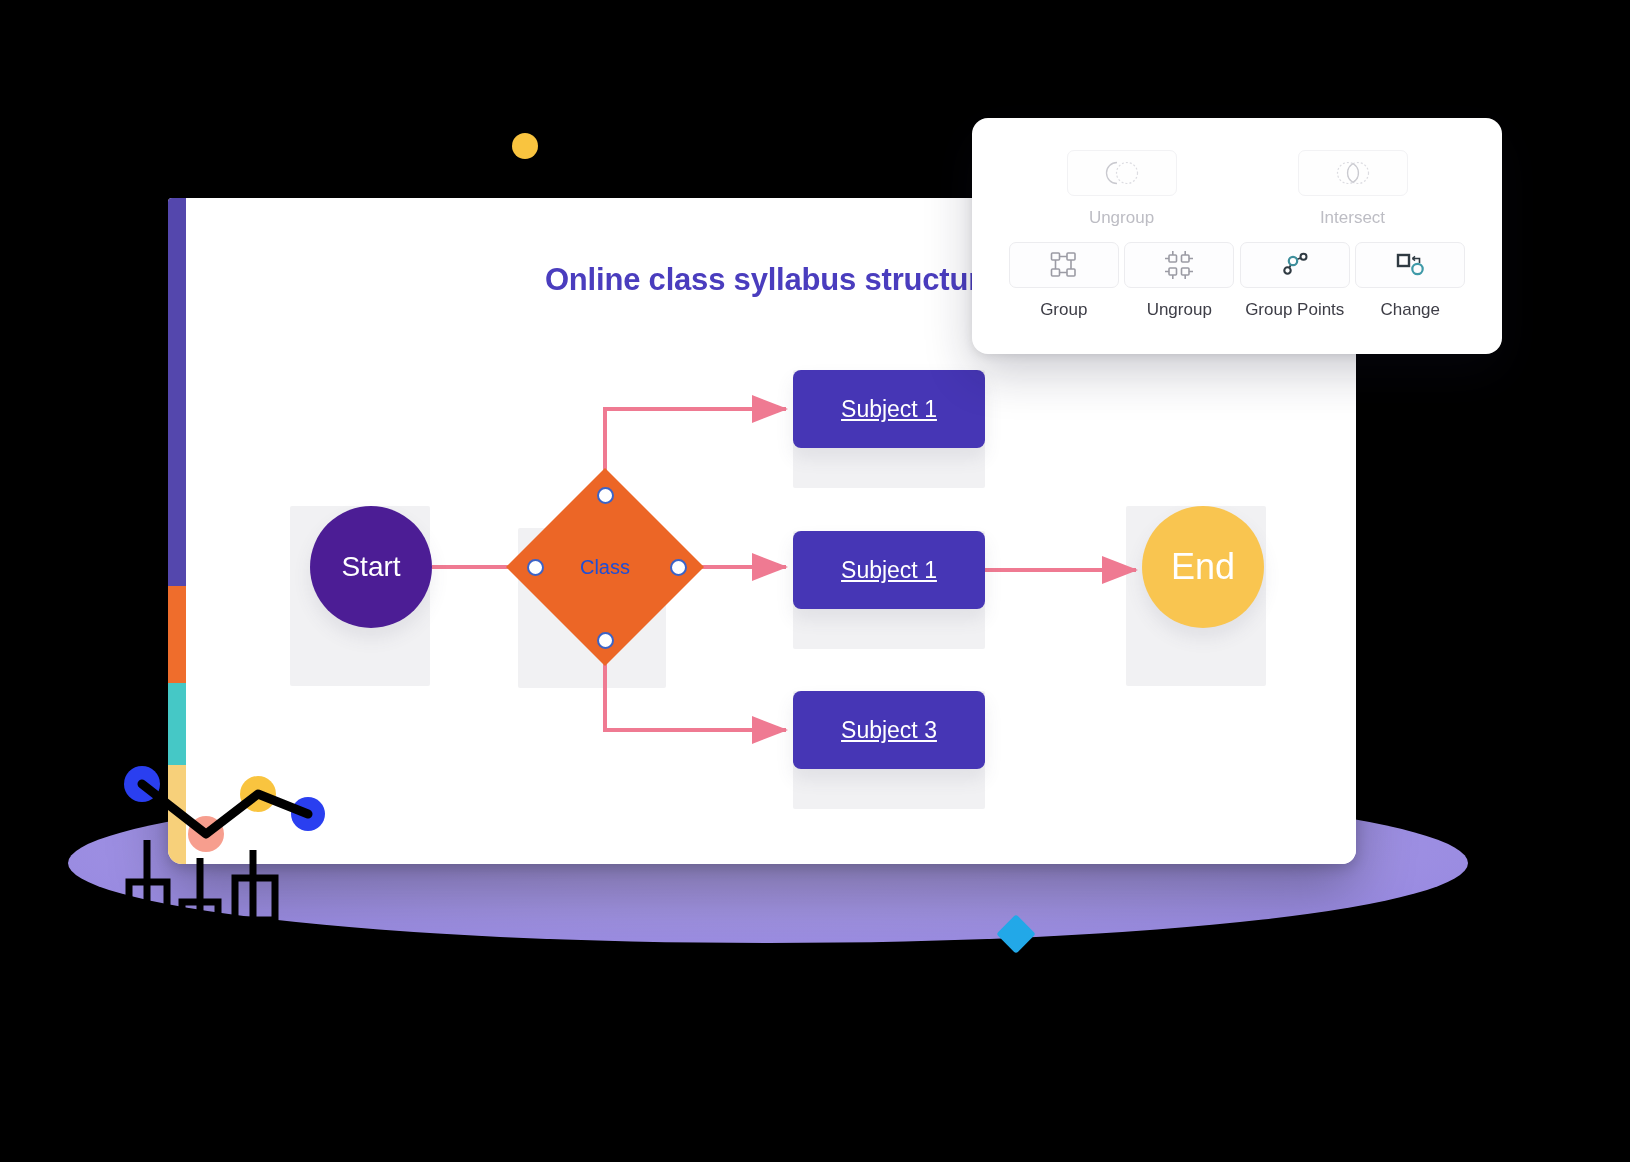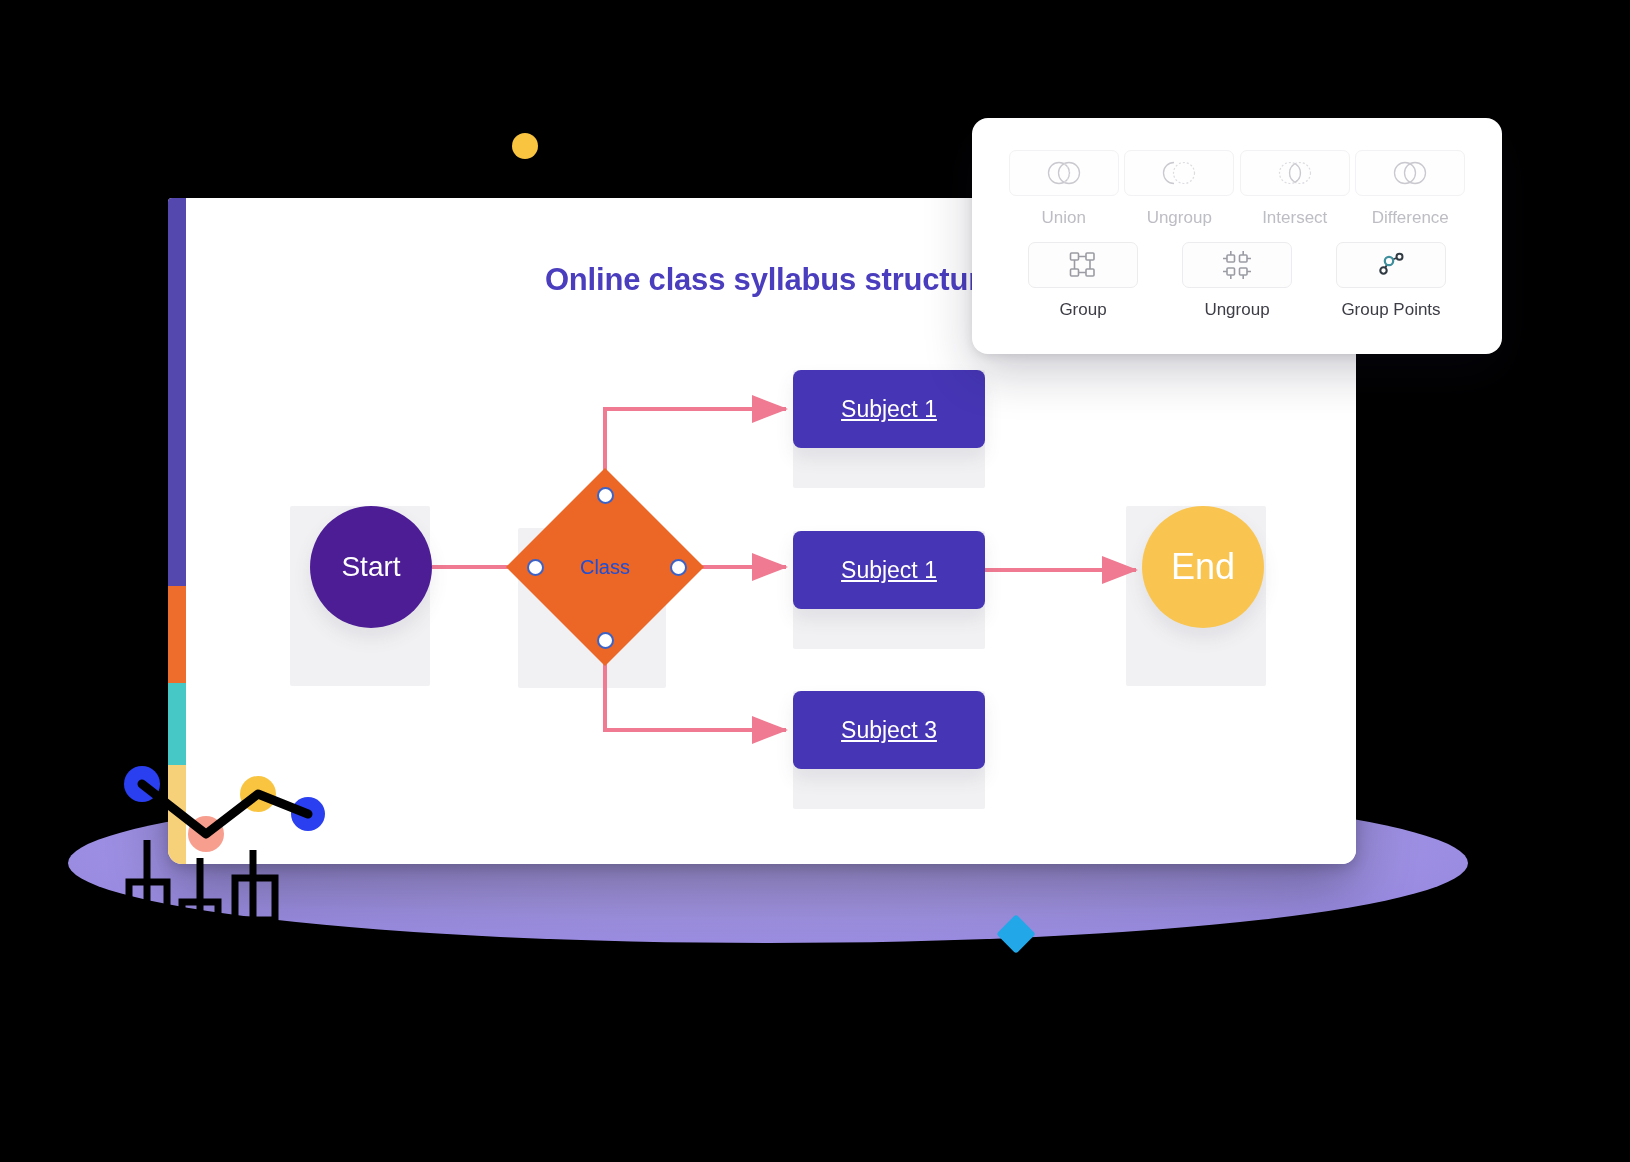--- a/index.html
+++ b/index.html
@@ -197,30 +197,20 @@
         </div>
 
       </div>
     </div>
   </div>
 
   <div class="panel">
 
     <div class="panel-row r1">
 
-      <div class="tool dim">
-        <div class="btn">
-          <svg width="40" height="26" viewBox="0 0 40 26">
-            <circle cx="15" cy="13" r="10.5" fill="none" stroke="#c9c9cf" stroke-width="1.3"></circle>
-            <circle cx="25" cy="13" r="10.5" fill="none" stroke="#c9c9cf" stroke-width="1.3"></circle>
-            <path d="M20,3.8 A10.5,10.5 0 0 1 20,22.2" fill="none" stroke="#dcdce1" stroke-width="1.2" stroke-dasharray="2 2"></path>
-          </svg>
-        </div>
-        <div class="lbl">Union</div>
-      </div>
 
       <div class="tool dim">
         <div class="btn">
           <svg width="40" height="26" viewBox="0 0 40 26">
             <circle cx="25" cy="13" r="10.5" fill="none" stroke="#dcdce1" stroke-width="1.2" stroke-dasharray="2 2"></circle>
             <path d="M15,2.5 A10.5,10.5 0 1 0 15,23.5 A10.5,10.5 0 0 1 15,2.5 Z" fill="none" stroke="#c9c9cf" stroke-width="1.3"></path>
           </svg>
         </div>
         <div class="lbl">Ungroup</div>
       </div>
@@ -229,29 +219,20 @@
         <div class="btn">
           <svg width="40" height="26" viewBox="0 0 40 26">
             <circle cx="15" cy="13" r="10.5" fill="none" stroke="#dcdce1" stroke-width="1.2" stroke-dasharray="2 2"></circle>
             <circle cx="25" cy="13" r="10.5" fill="none" stroke="#dcdce1" stroke-width="1.2" stroke-dasharray="2 2"></circle>
             <path d="M20,3.8 A10.5,10.5 0 0 1 20,22.2 A10.5,10.5 0 0 1 20,3.8 Z" fill="none" stroke="#c9c9cf" stroke-width="1.3"></path>
           </svg>
         </div>
         <div class="lbl">Intersect</div>
       </div>
 
-      <div class="tool dim">
-        <div class="btn">
-          <svg width="40" height="26" viewBox="0 0 40 26">
-            <circle cx="15" cy="13" r="10.5" fill="none" stroke="#c9c9cf" stroke-width="1.3"></circle>
-            <circle cx="25" cy="13" r="10.5" fill="none" stroke="#c9c9cf" stroke-width="1.3"></circle>
-          </svg>
-        </div>
-        <div class="lbl">Difference</div>
-      </div>
     </div>
 
     <div class="panel-row r2">
 
       <div class="tool">
         <div class="btn">
           <svg width="30" height="30" viewBox="0 0 30 30">
             <g fill="none" stroke="#9b9ba4" stroke-width="1.6">
               <rect x="2.5" y="3" width="8" height="7" rx="1"></rect>
               <rect x="18" y="3" width="8" height="7" rx="1"></rect>
@@ -284,20 +265,31 @@
           <svg width="32" height="30" viewBox="0 0 32 30">
             <path d="M14,11 L24,7 M14,11 L9,20" fill="none" stroke="#2f3a42" stroke-width="1.8"></path>
             <circle cx="14" cy="11" r="4.2" fill="#fff" stroke="#3f8f9c" stroke-width="2.2"></circle>
             <circle cx="24.5" cy="6.8" r="3" fill="#fff" stroke="#2f3a42" stroke-width="2"></circle>
             <circle cx="8.5" cy="20.5" r="3.2" fill="#fff" stroke="#2f3a42" stroke-width="2.1"></circle>
           </svg>
         </div>
         <div class="lbl">Group Points</div>
       </div>
 
+      <div class="tool">
+        <div class="btn">
+          <svg width="34" height="30" viewBox="0 0 34 30">
+            <rect x="5" y="5" width="11" height="11" fill="none" stroke="#2f3a42" stroke-width="2.4"></rect>
+            <path d="M19.5,8.5 L26.5,8.5 L26.5,13" fill="none" stroke="#2f3a42" stroke-width="1.6"></path>
+            <path d="M19.5,8.5 L22,6.3 M19.5,8.5 L22,10.7" fill="none" stroke="#2f3a42" stroke-width="1.6"></path>
+            <circle cx="24.5" cy="19" r="5.2" fill="none" stroke="#3f9aa8" stroke-width="2.2"></circle>
+          </svg>
+        </div>
+        <div class="lbl">Change</div>
+      </div>
     </div>
   </div>
 
   <div class="deco dot-yellow"></div>
   <div class="deco diamond-blue"></div>
 
   <svg class="chart-deco" viewBox="0 0 230 180">
     <circle cx="32" cy="32" r="18" fill="#2a3ff0"></circle>
     <circle cx="96" cy="82" r="18" fill="#f79e8e"></circle>
     <circle cx="148" cy="42" r="18" fill="#f9c43f"></circle>

